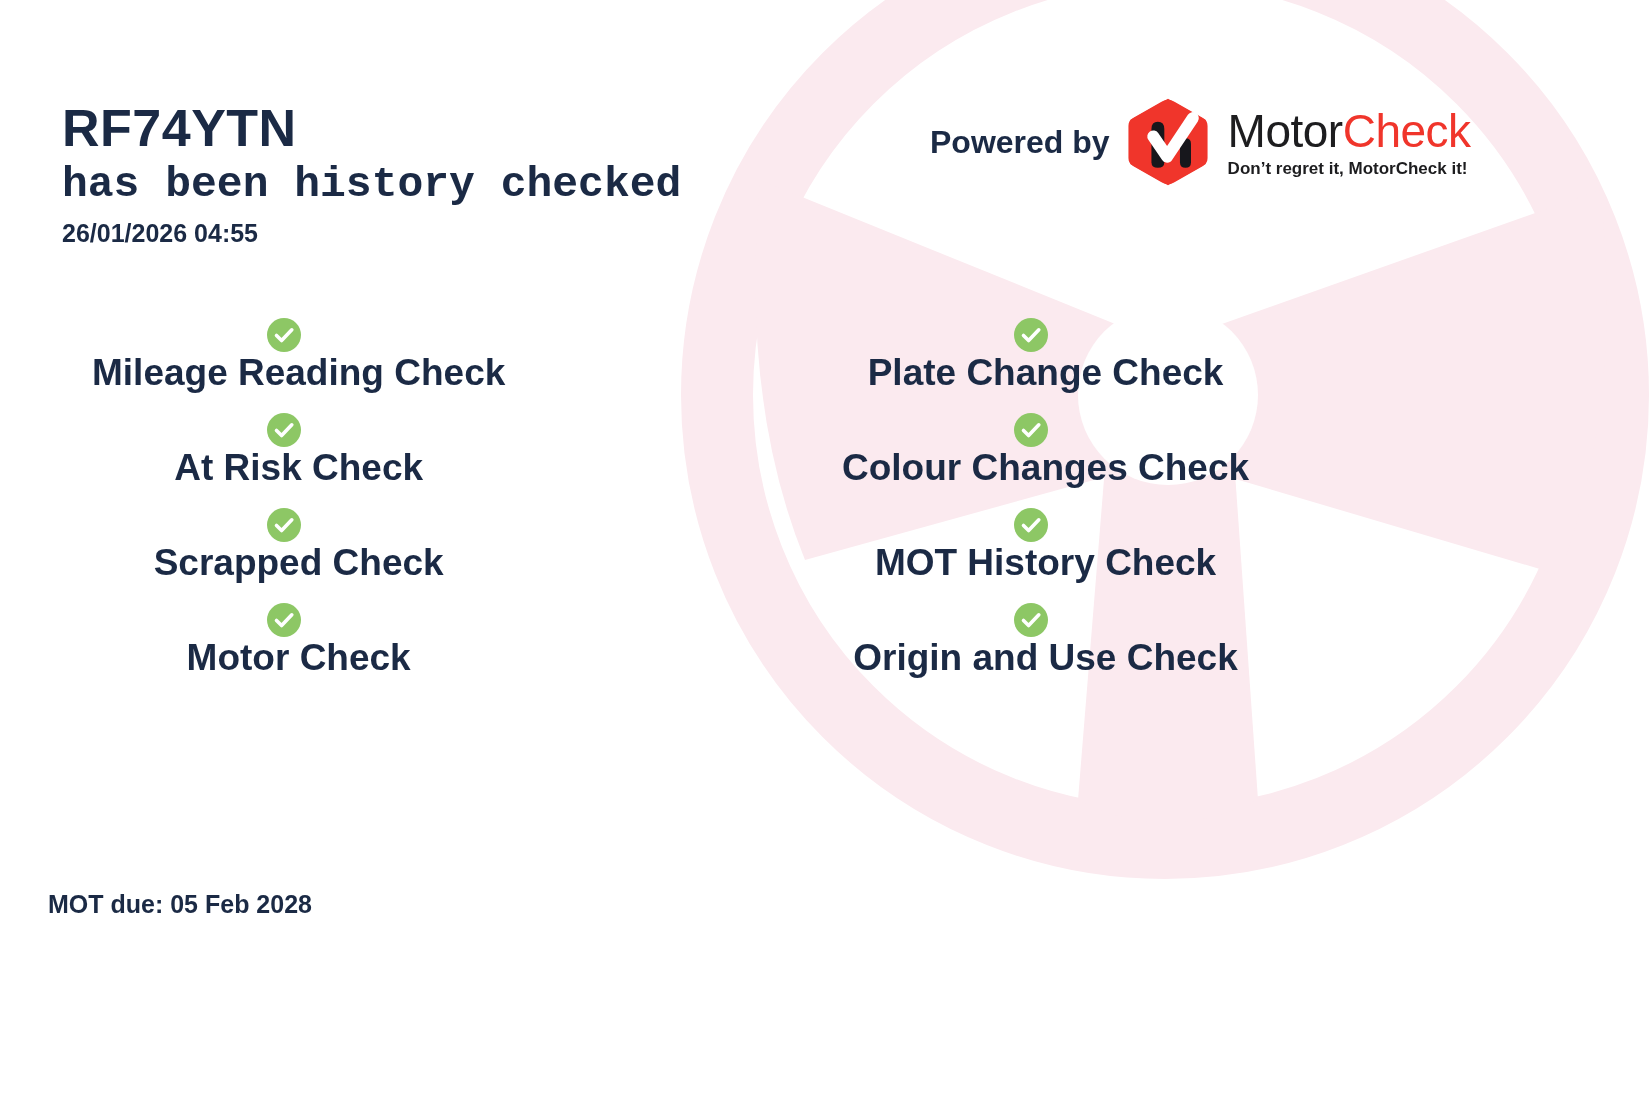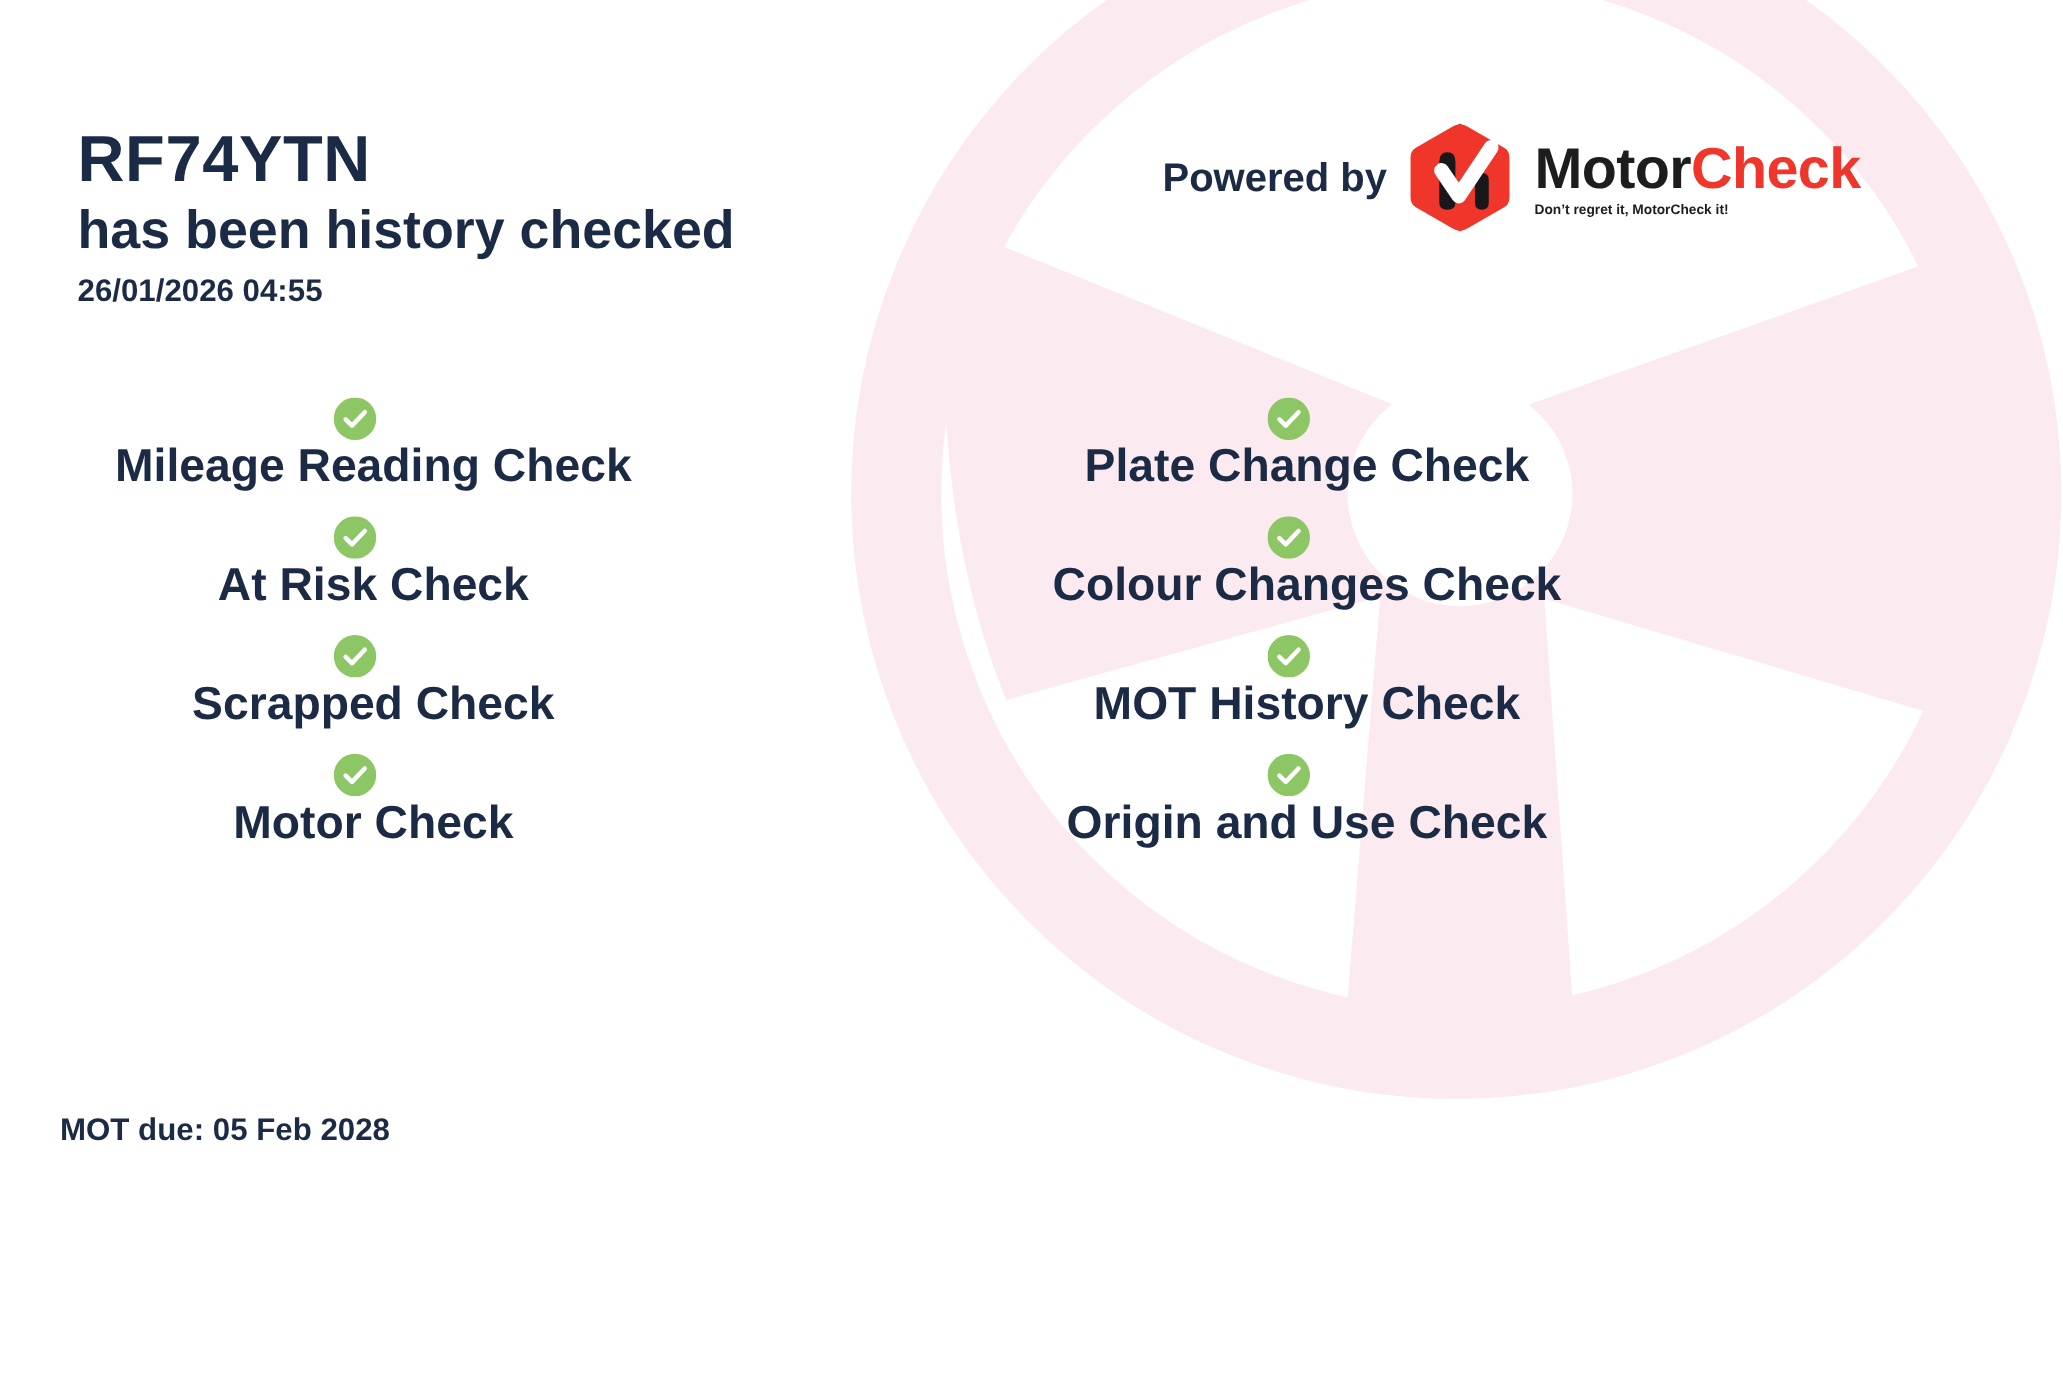--- a/index.html
+++ b/index.html
@@ -55,20 +55,21 @@
     line-height: 1.16;
     white-space: nowrap;
   }
   .headline {
     font-size: 43px;
     font-weight: 700;
     color: #1b2a45;
     line-height: 1.15;
     margin-top: 2px;
     white-space: nowrap;
+    font-family: Liberation Mono, monospace;
   }
   .timestamp {
     font-size: 25px;
     font-weight: 700;
     color: #1b2a45;
     margin-top: 9px;
     white-space: nowrap;
   }
 
   
@@ -97,28 +98,28 @@
     flex: 0 0 auto;
   }
   .brand-text {
     display: flex;
     flex-direction: column;
     justify-content: center;
     line-height: 1;
   }
   .brand-wordmark {
     font-size: 46px;
-    font-weight: 700;
+    font-weight: 400;
     letter-spacing: -0.5px;
     white-space: nowrap;
   }
   .brand-word-motor { color: #1d1d1f; }
   .brand-word-check { color: #f0352b; }
   .brand-tagline {
-    font-size: 11px;
+    font-size: 17px;
     font-weight: 700;
     color: #1d1d1f;
     margin-top: 6px;
     white-space: nowrap;
   }
 
   
   .checks-area {
     position: absolute;
     left: 62px;

